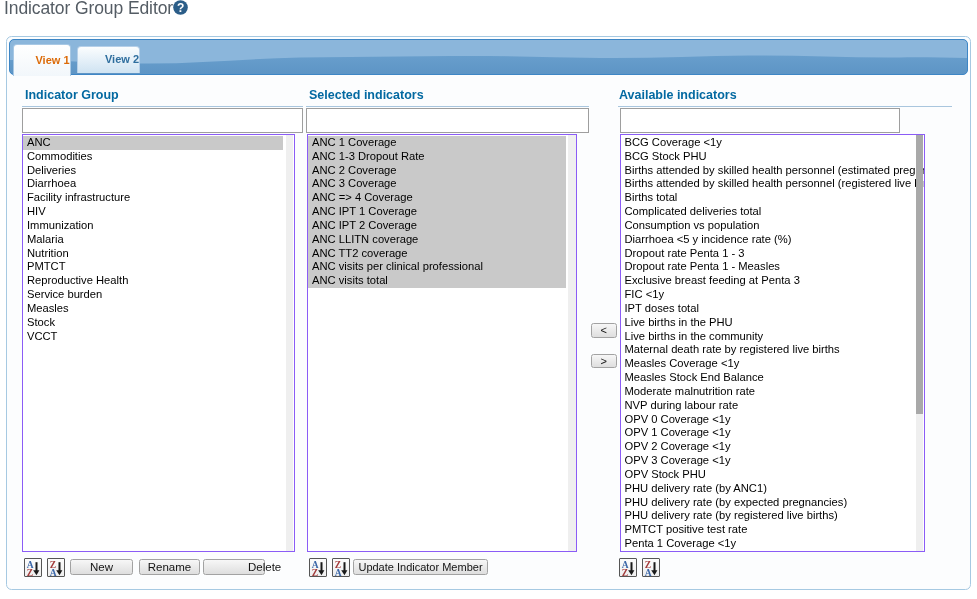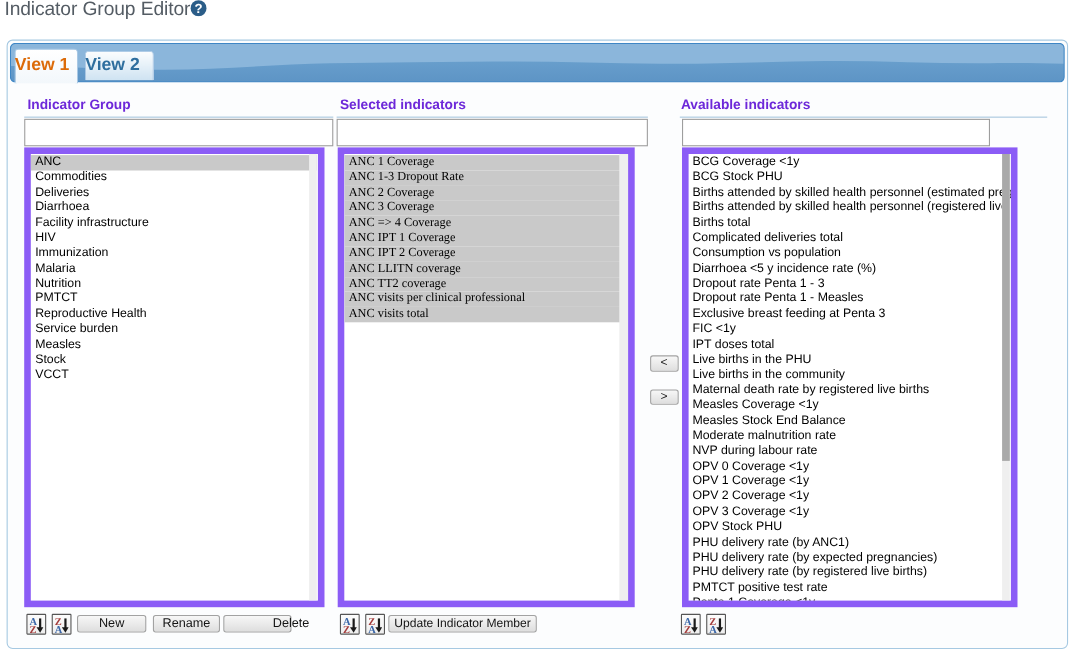--- a/index.html
+++ b/index.html
@@ -1,24 +1,24 @@
 <!DOCTYPE html>
 <html><head><meta charset="utf-8"><style>
 * { margin:0; padding:0; box-sizing:border-box; }
 html,body { width:977px; height:599px; background:#fff; font-family:"Liberation Sans",sans-serif; position:relative; overflow:hidden; }
 div { position:absolute; }
 #title { left:4px; top:-1.8px; font-size:17.5px; letter-spacing:-0.1px; color:#545c64; }
 #cont { left:6px; top:36px; width:964.5px; height:554px; border:1px solid #a6c9e2; border-radius:5.5px; background:#fcfdfe; }
-.tab { font-weight:bold; font-size:16px; text-align:left; border-radius:4px 4px 0 0; z-index:3; }
+.tab { font-weight:bold; font-size:11px; text-align:right; border-radius:4px 4px 0 0; z-index:3; }
 #tab1 { left:12.5px; top:44px; width:58px; height:32px; background:linear-gradient(#ffffff,#f2f7fb); border:1px solid #a8c8e4; border-bottom:none; color:#dc6b09; line-height:30px; }
 #tab2 { left:76.5px; top:45.5px; width:63.5px; height:27px; background:linear-gradient(#fbfdfe,#cfe3f2); border:1px solid #b5cfe8; border-bottom:none; color:#2e6e9e; line-height:25px; }
-.hlabel { font-size:12.5px; font-weight:bold; color:#6d28d9; top:88px; }
+.hlabel { font-size:12.5px; font-weight:bold; color:#0369a1; top:88px; }
 .hline { height:1px; background:#a9c6de; top:105.5px; }
 .inp { top:108px; height:25px; background:#fff; border:1px solid #9e9e9e; }
-.sel { top:134px; height:418px; background:#fff; border:6px solid #8b5cf6; overflow:hidden; }
+.sel { top:134px; height:418px; background:#fff; border:1px solid #8b5cf6; overflow:hidden; }
 .opts { left:0; top:1px; position:absolute; }
 .o { position:static; height:13.84px; line-height:13.84px; font-size:11.2px; color:#000; padding-left:4px; white-space:nowrap; overflow:hidden; }
 .o.s { background:#c9c9c9; }
 .track { top:0; bottom:0; right:0.5px; width:7.2px; background:#efefef; }
 .thumb { top:0; right:0.5px; width:7.2px; height:279px; background:#a9a9a9; z-index:1; }
 .btn { border:1px solid #a2a2a2; border-radius:2.5px; background:linear-gradient(#f7f7f7,#dedede); font-size:11.5px; color:#141414; text-align:center; }
 .sbtn { width:18px; height:19px; border:1px solid #555; border-radius:1px; background:linear-gradient(#fcfcfc,#eee); text-align:center; padding-top:1.5px; top:558px; }
 .tbtn { top:559px; height:16px; line-height:14px; }
 </style></head><body>
 <div id="title">Indicator Group Editor</div>
@@ -68,21 +68,21 @@
 <div class="o">PMTCT</div>
 <div class="o">Reproductive Health</div>
 <div class="o">Service burden</div>
 <div class="o">Measles</div>
 <div class="o">Stock</div>
 <div class="o">VCCT</div>
 </div>
 <div class="track"></div>
 </div>
 <div class="sel" style="left:307px; width:270px;">
-<div class="opts" style="width:258px;font-family:Liberation Serif, serif;">
+<div class="opts" style="width:258px;">
 <div class="o s">ANC 1 Coverage</div>
 <div class="o s">ANC 1-3 Dropout Rate</div>
 <div class="o s">ANC 2 Coverage</div>
 <div class="o s">ANC 3 Coverage</div>
 <div class="o s">ANC =&gt; 4 Coverage</div>
 <div class="o s">ANC IPT 1 Coverage</div>
 <div class="o s">ANC IPT 2 Coverage</div>
 <div class="o s">ANC LLITN coverage</div>
 <div class="o s">ANC TT2 coverage</div>
 <div class="o s">ANC visits per clinical professional</div>

